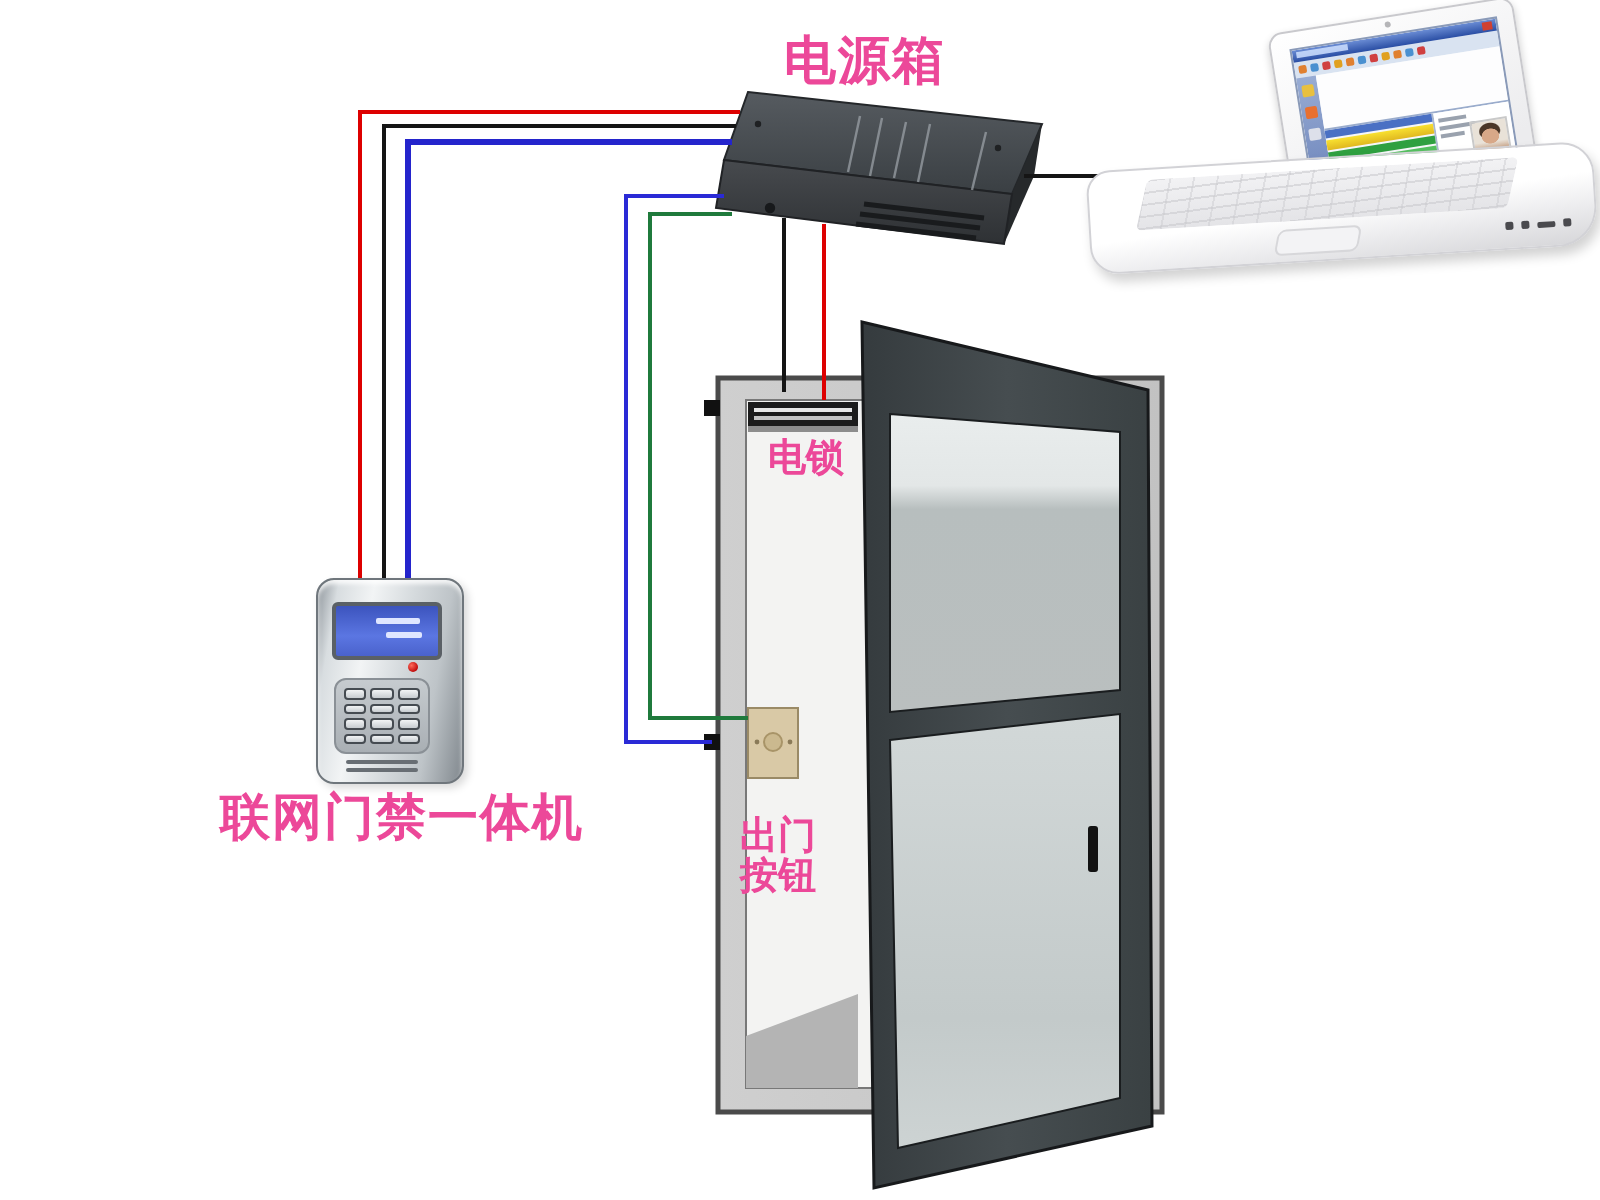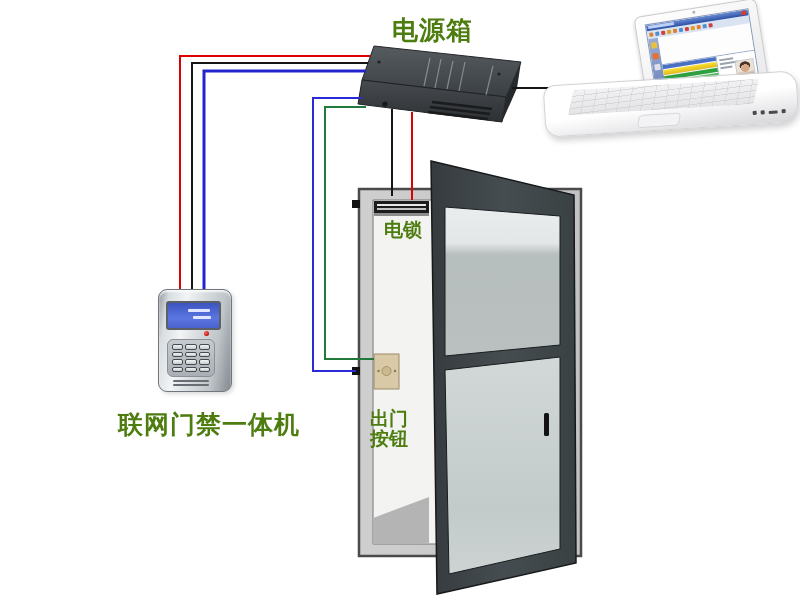--- a/index.html
+++ b/index.html
@@ -1,23 +1,23 @@
 <!DOCTYPE html>
 <html><head>
 <meta charset="utf-8">
 <style>
   html,body{margin:0;padding:0;background:#fff;}
   #stage{position:relative;width:800px;height:600px;background:#ffffff;overflow:hidden;
          font-family:"Liberation Sans","DejaVu Sans",sans-serif;}
   svg{position:absolute;left:0;top:0;}
 
   
-  .lbl{position:absolute;color:#4d7c0f;white-space:nowrap;}
+  .lbl{position:absolute;color:#ec4899;white-space:nowrap;}
   .lbl-power{left:392px;top:16px;width:100px;font:26px/30px "Liberation Serif","DejaVu Serif",serif;font-weight:600;letter-spacing:1px;}
-  .lbl-keypad{left:110px;top:410px;width:190px;font:25px/29px "Liberation Serif","DejaVu Serif",serif;font-weight:bold;letter-spacing:1px;text-align:right;}
+  .lbl-keypad{left:110px;top:395px;width:190px;font:25px/29px "Liberation Serif","DejaVu Serif",serif;font-weight:bold;letter-spacing:1px;}
   .lbl-lock{left:384px;top:219px;font:bold 19px/21px "Liberation Sans","DejaVu Sans",sans-serif;}
   .lbl-exitbtn{left:370px;top:409px;font:bold 19px/20px "Liberation Sans","DejaVu Sans",sans-serif;white-space:normal;width:42px;}
 
   
   .keypad{position:absolute;left:158px;top:289px;width:72px;height:101px;border-radius:9px;
     background:linear-gradient(100deg,#8e959b 0%,#d8dde0 12%,#f2f4f5 32%,#d5dadd 55%,#bec4c8 76%,#81888e 100%);
     border:1px solid #6f767c;box-shadow:inset 0 2px 2px rgba(255,255,255,.8), 2px 2px 4px rgba(0,0,0,.15);}
   .kp-lcd{position:absolute;left:7px;top:11px;width:51px;height:25px;border:2px solid #5a6066;border-radius:3px;
     background:linear-gradient(#3c54be,#5b76e2 60%,#4a62cc);}
   .kp-lcd .t1,.kp-lcd .t2{position:absolute;height:3px;background:#dfe6ff;border-radius:1px;}

